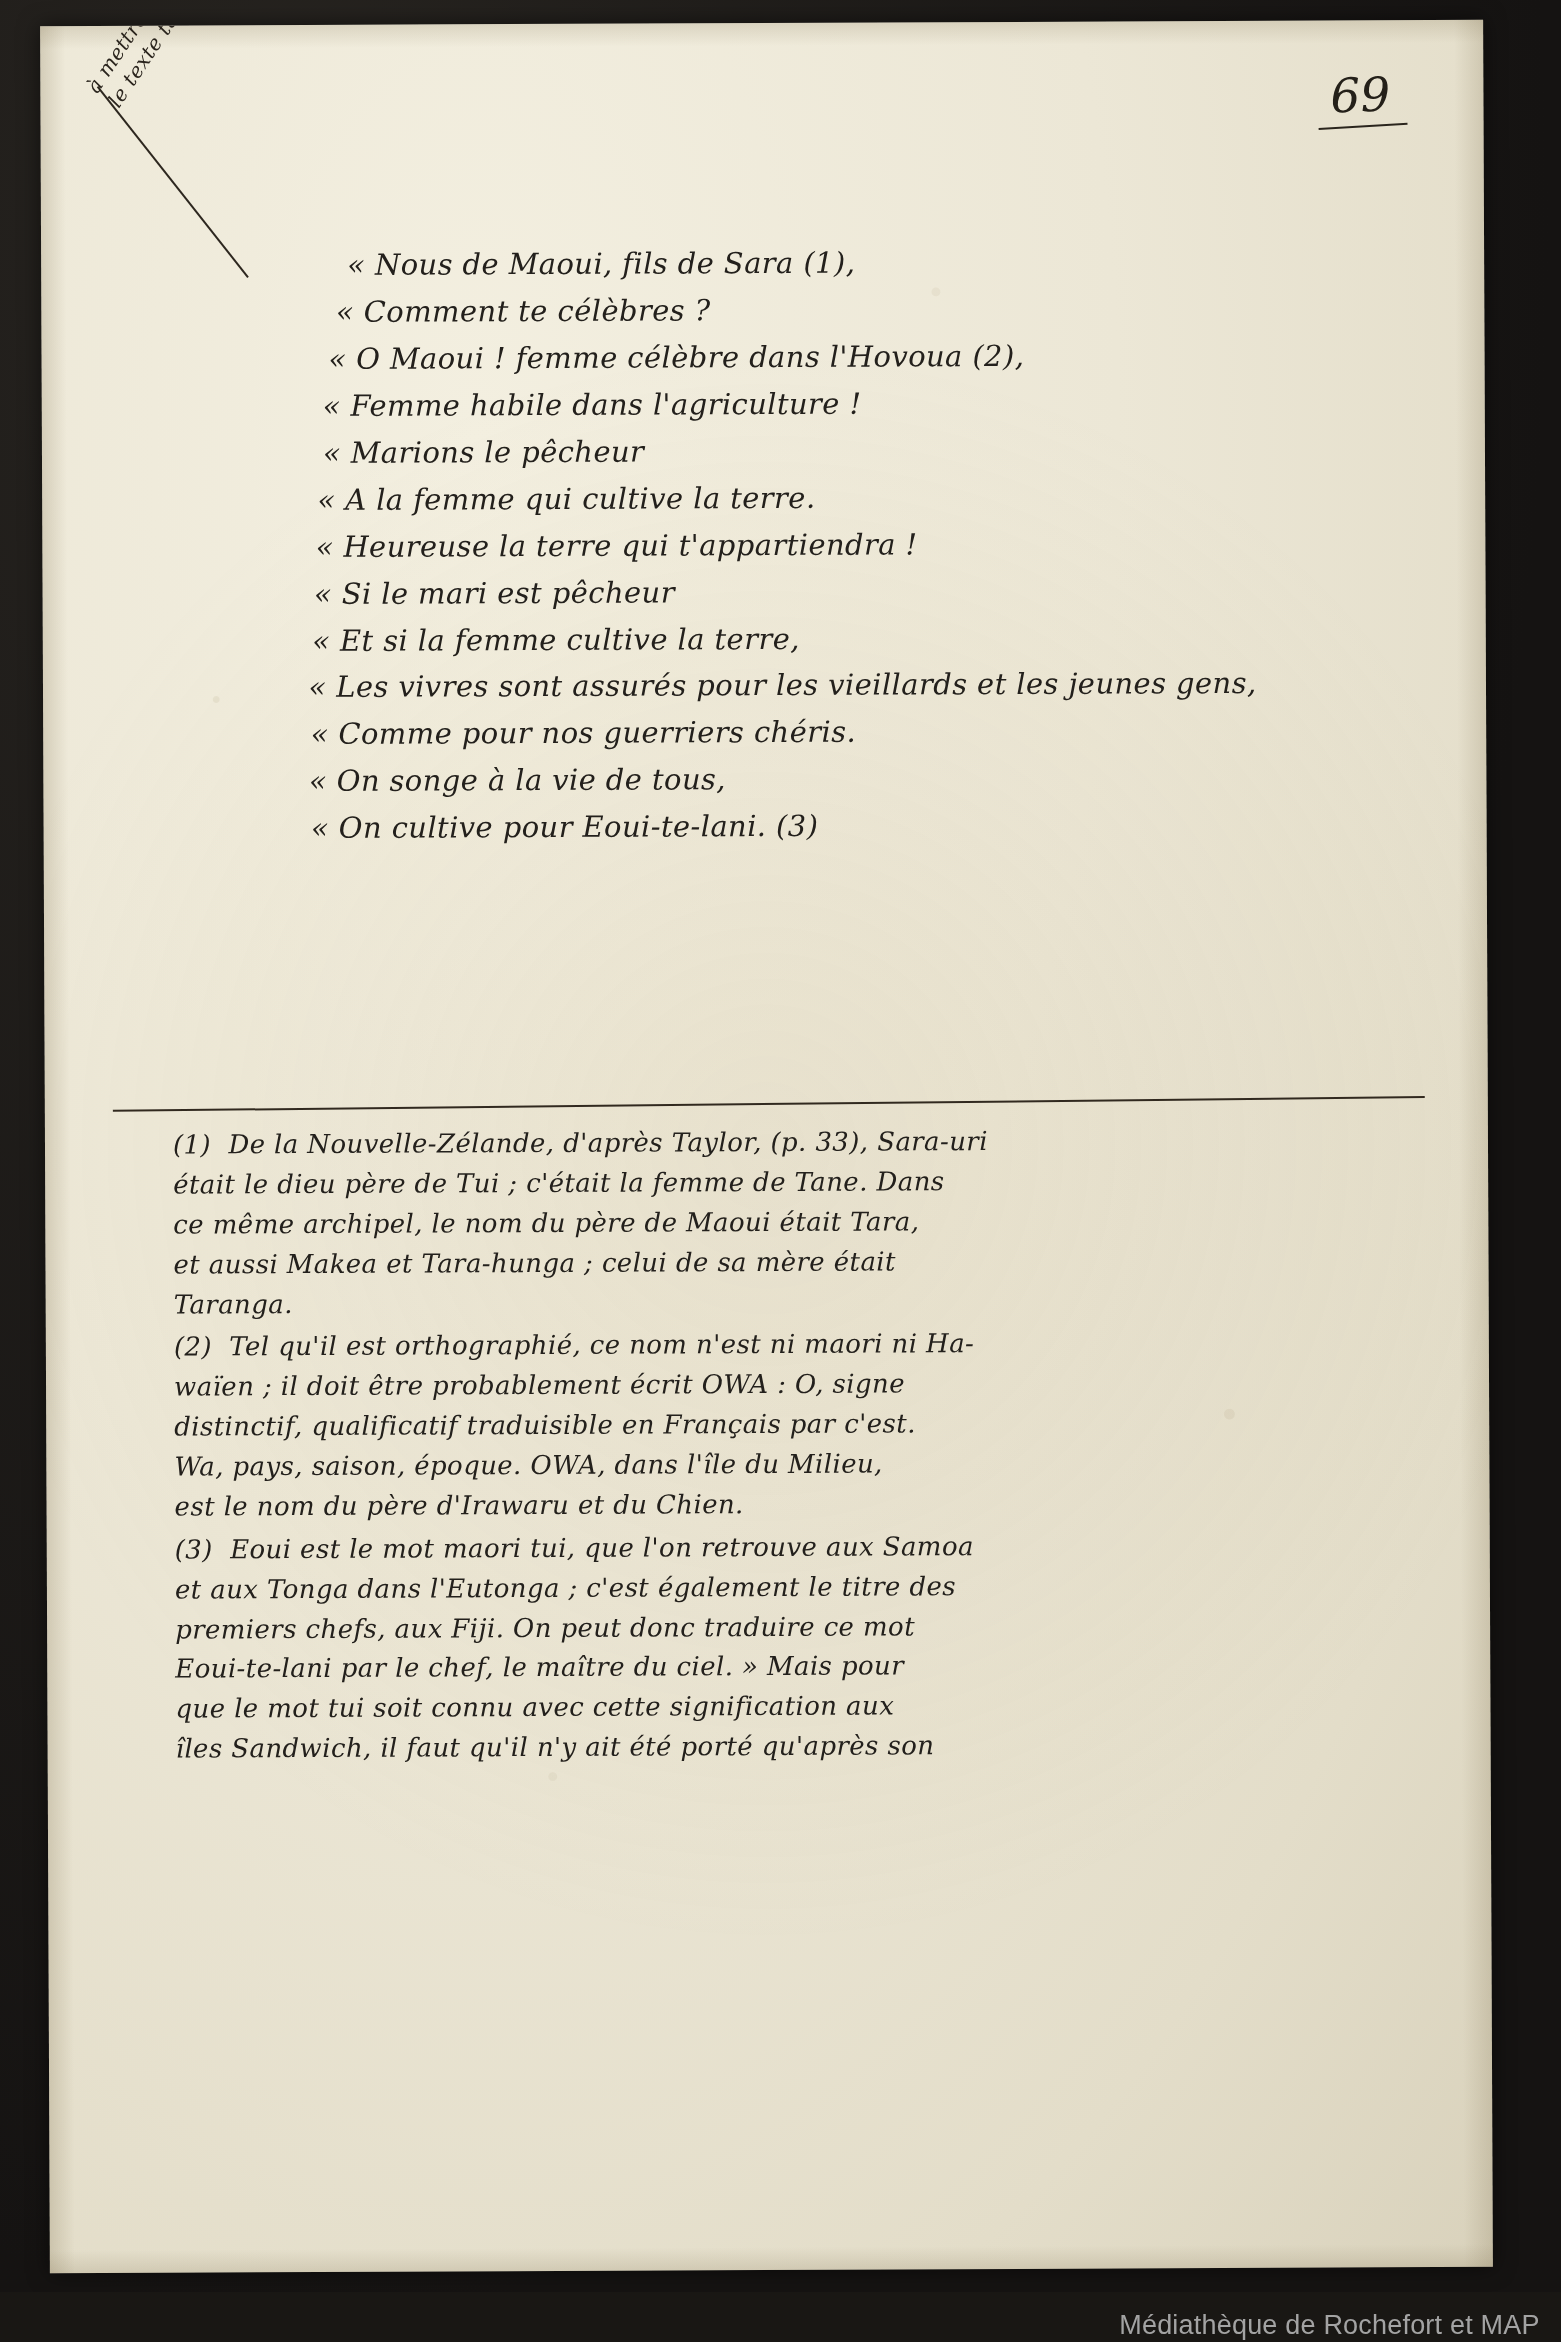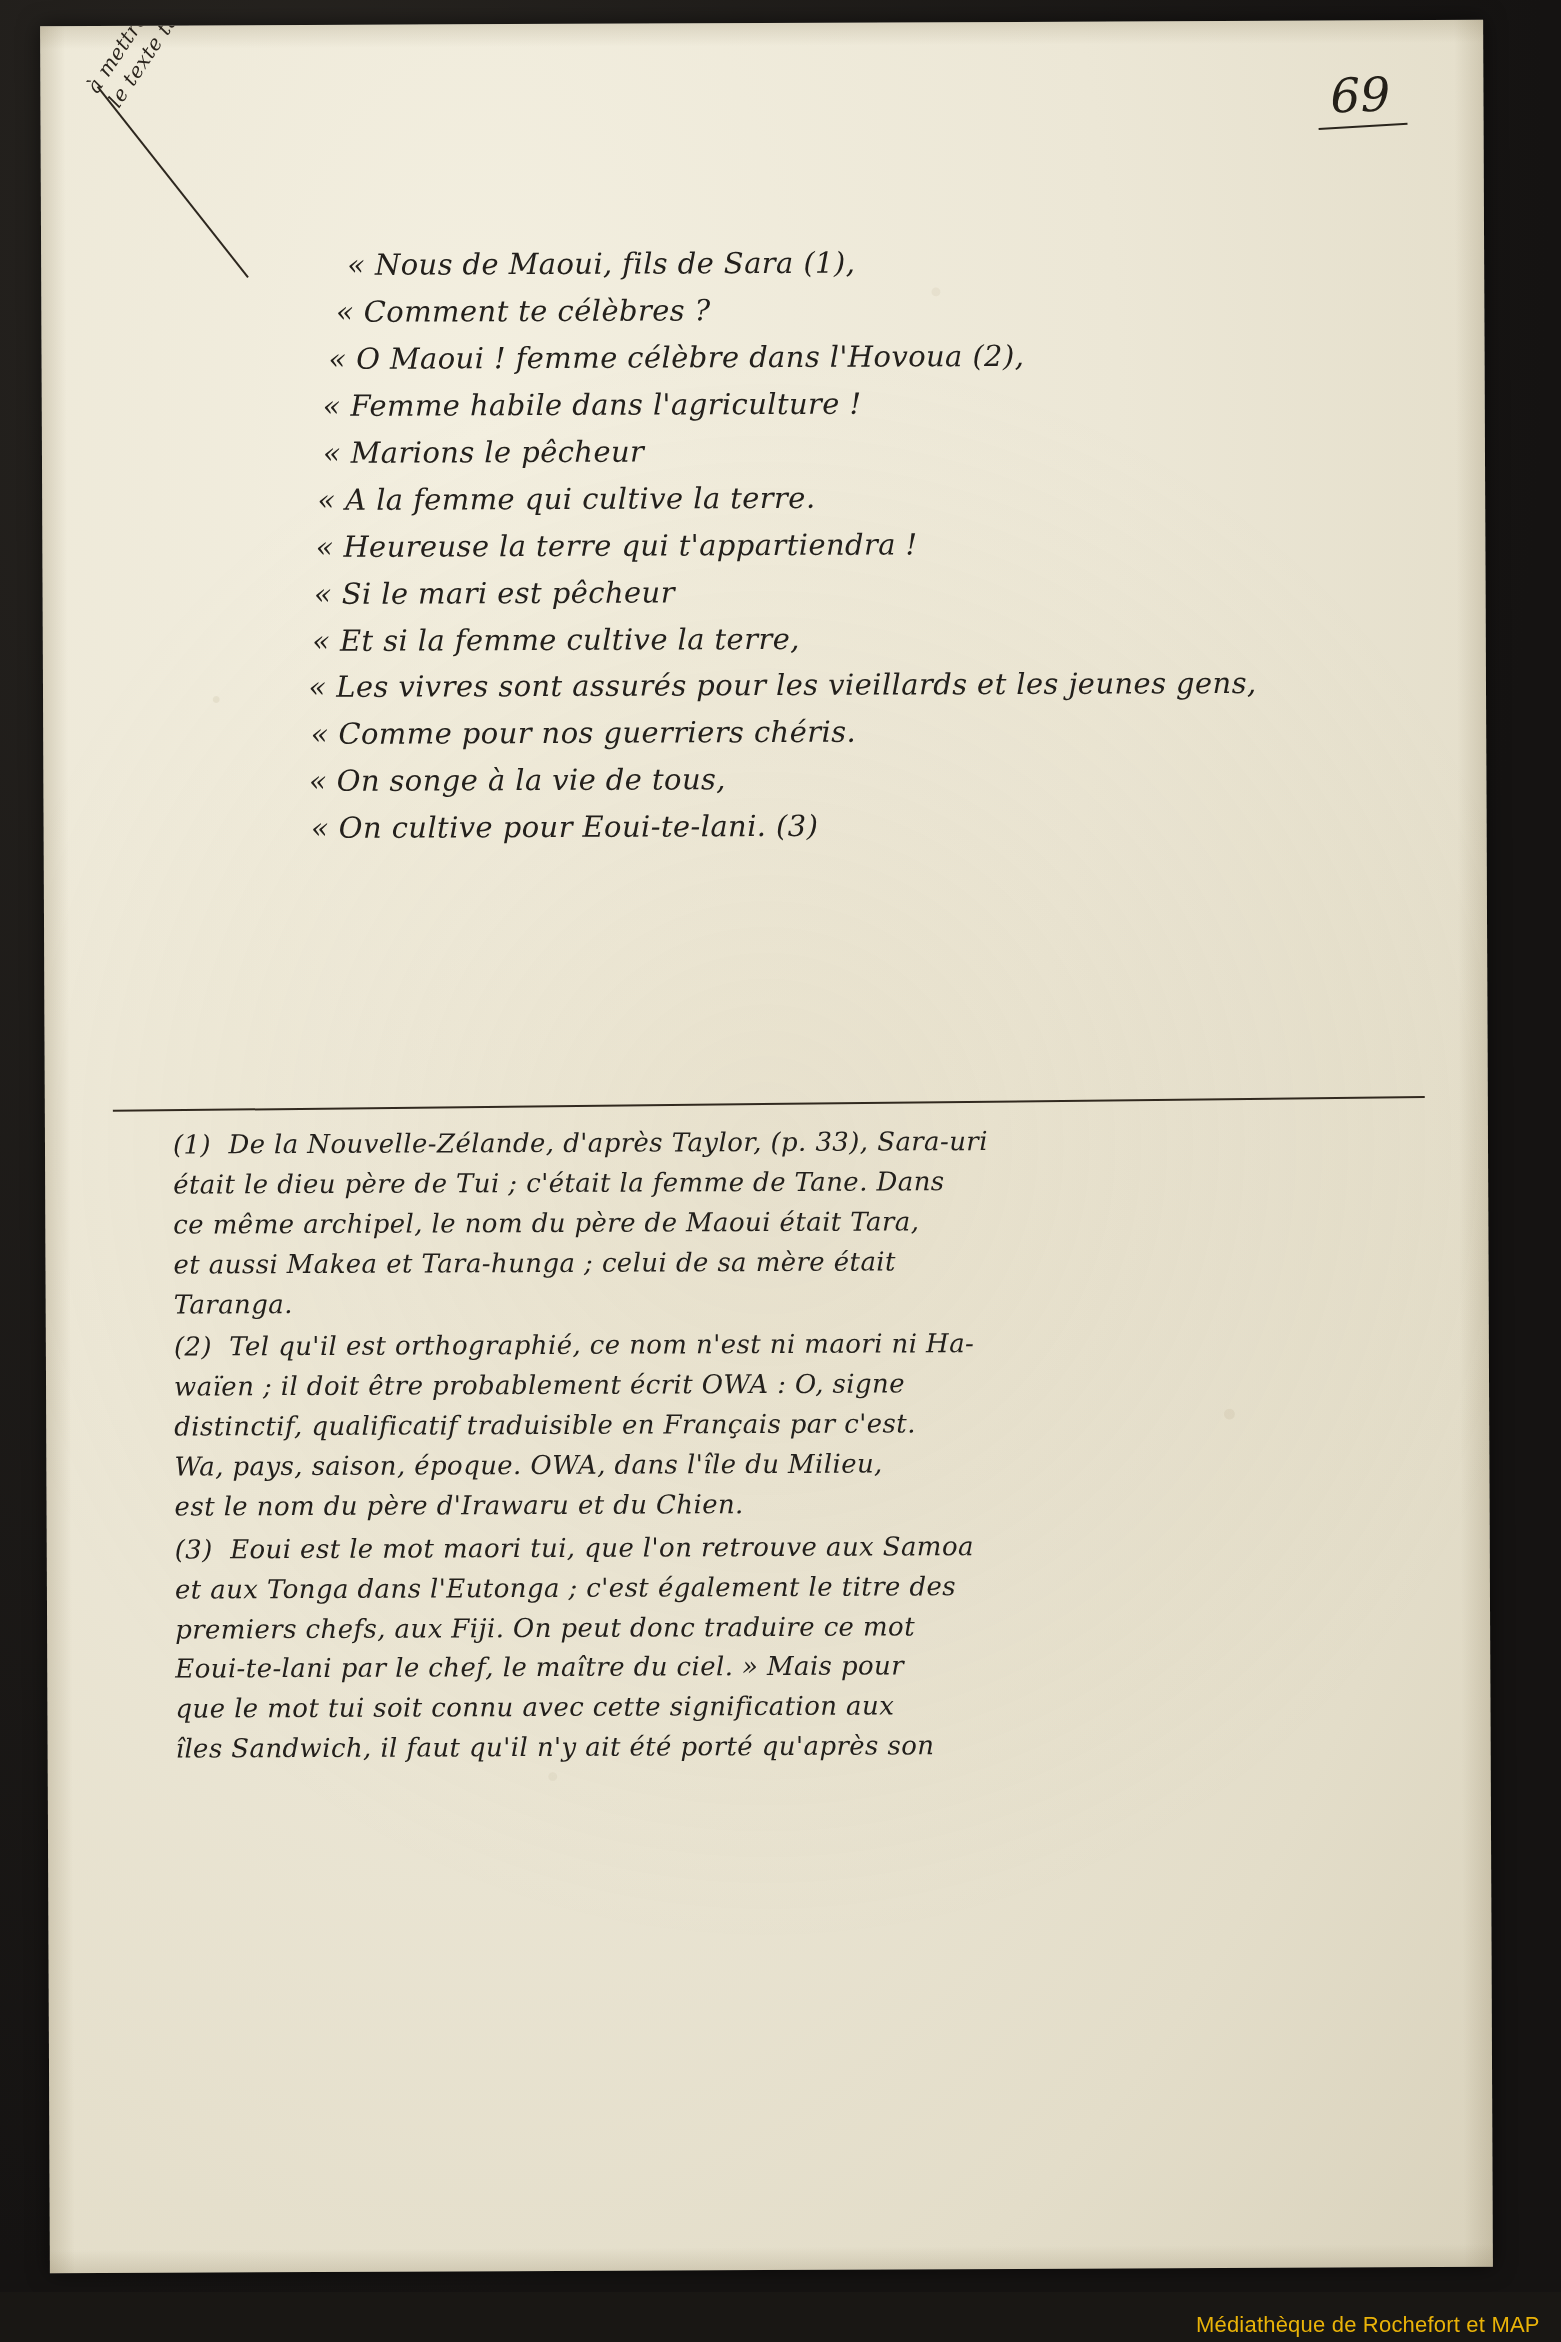--- a/index.html
+++ b/index.html
@@ -177,23 +177,23 @@
     left: 0;
     bottom: 0;
     width: 1561px;
     height: 50px;
     background: #191714;
     display: flex;
     align-items: center;
     justify-content: flex-end;
   }
   #credit-text {
-    color: #eab308;
+    color: #a3a3a3;
     font-family: "Liberation Sans", sans-serif;
-    font-size: 22px;
+    font-size: 27px;
     padding-right: 21.3px;
     letter-spacing: 0.2px;
     margin-top: 16px;
   }
 </style>
 </head>
 <body>
 
 <div id="scan-root">
 

